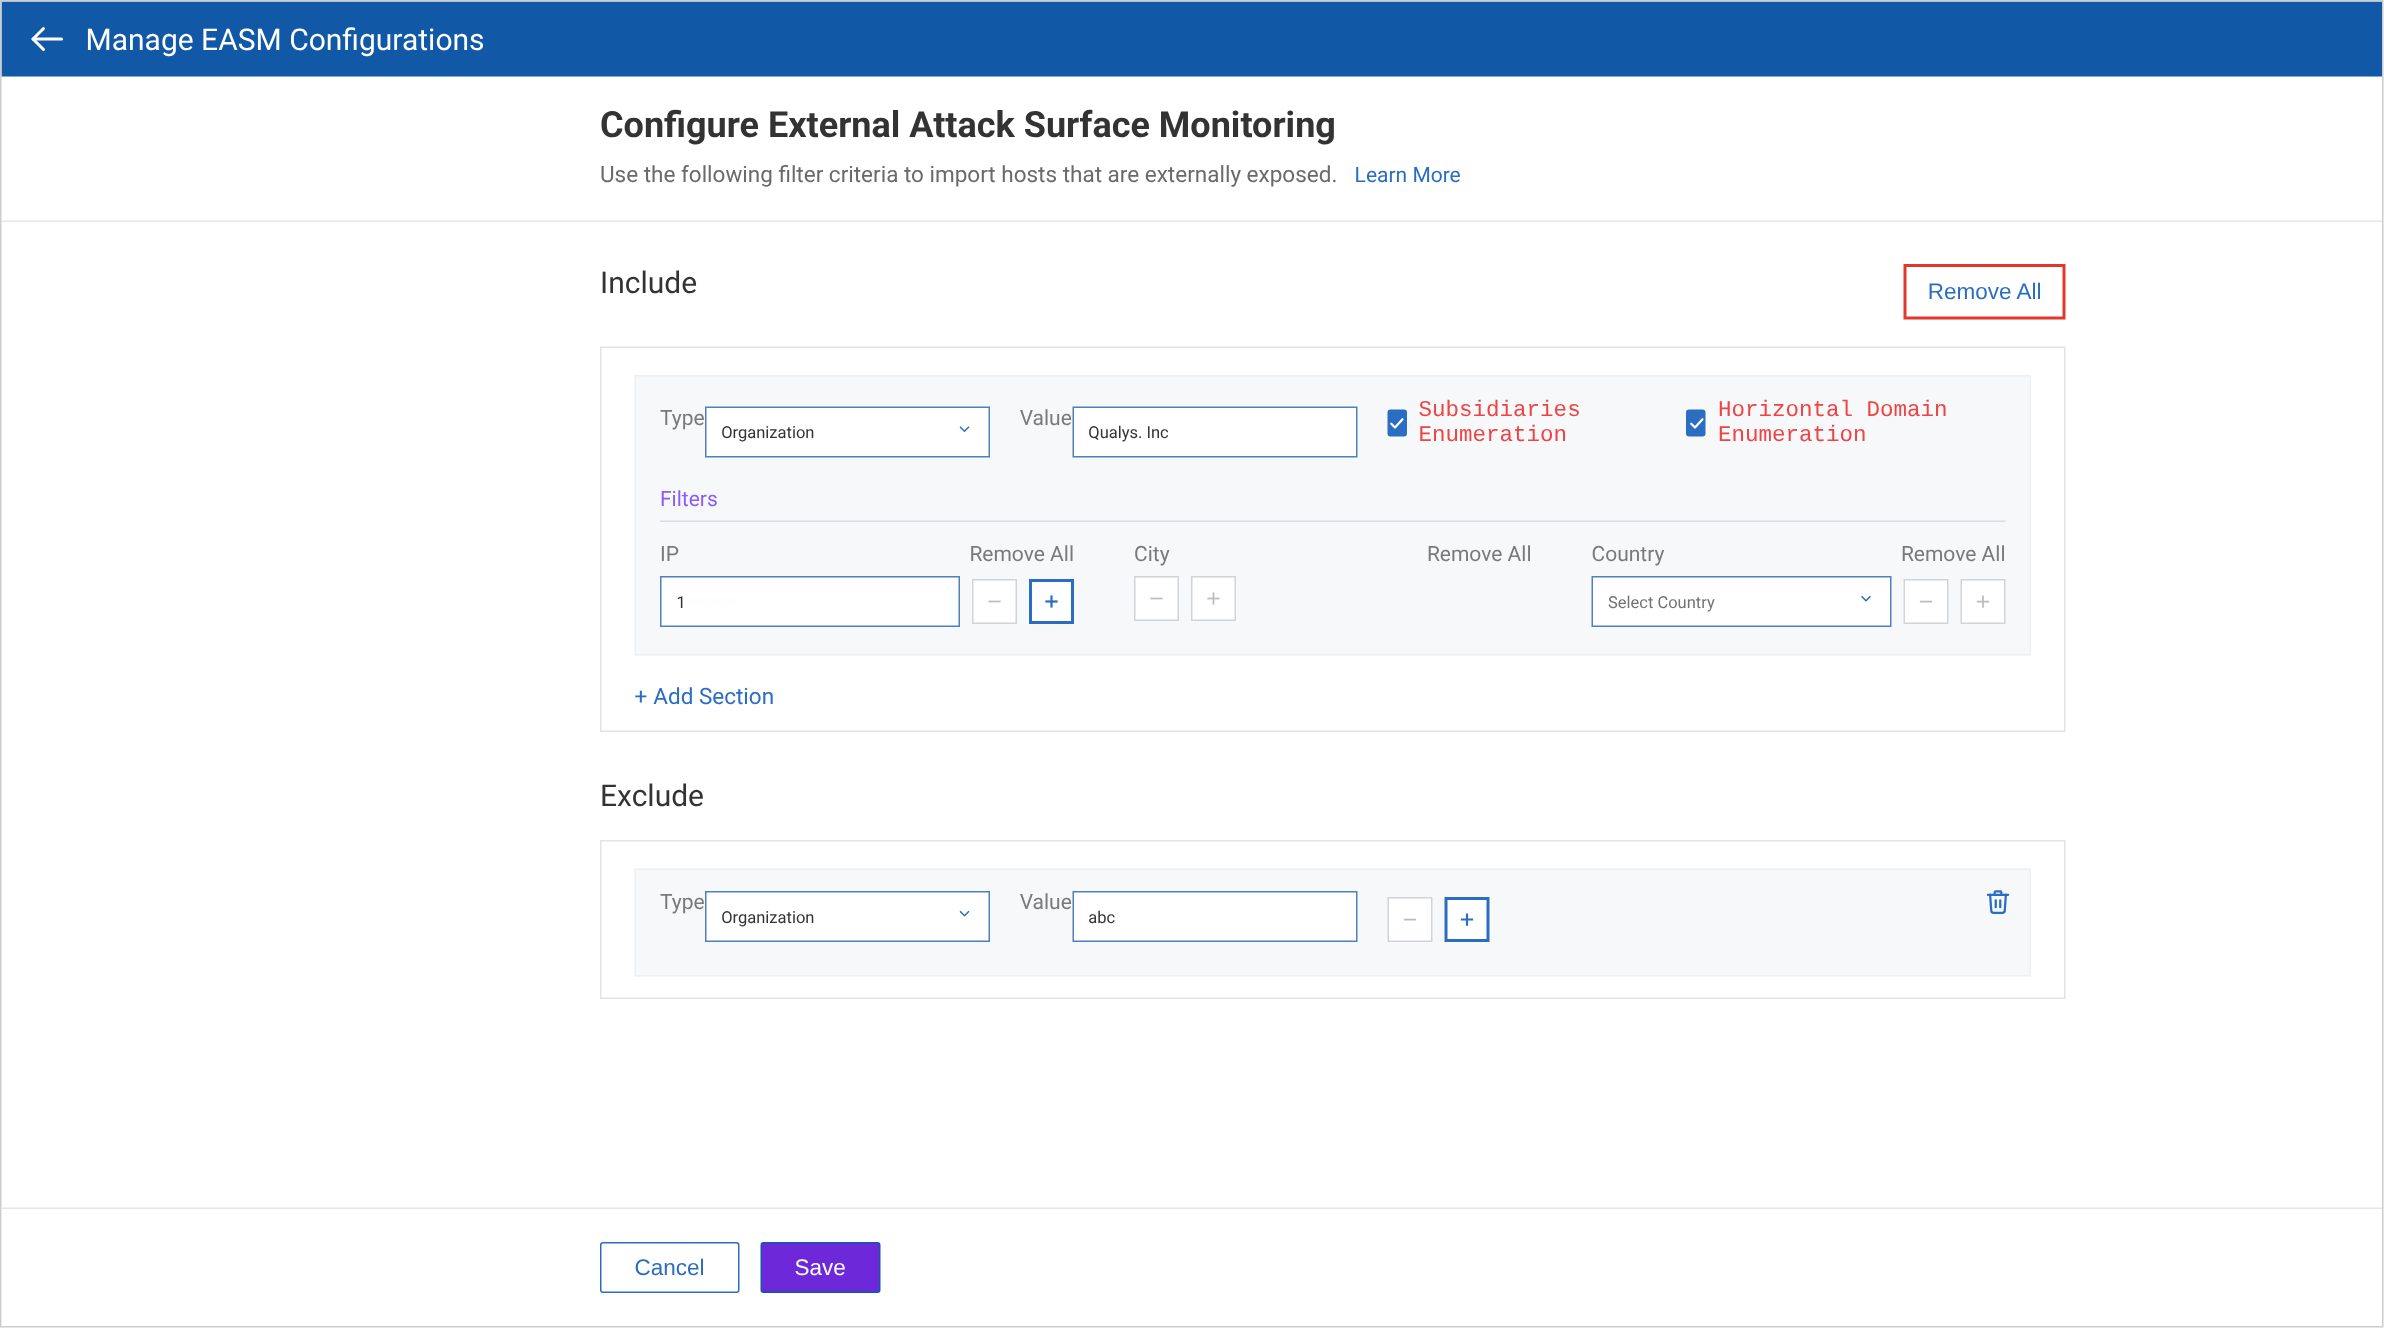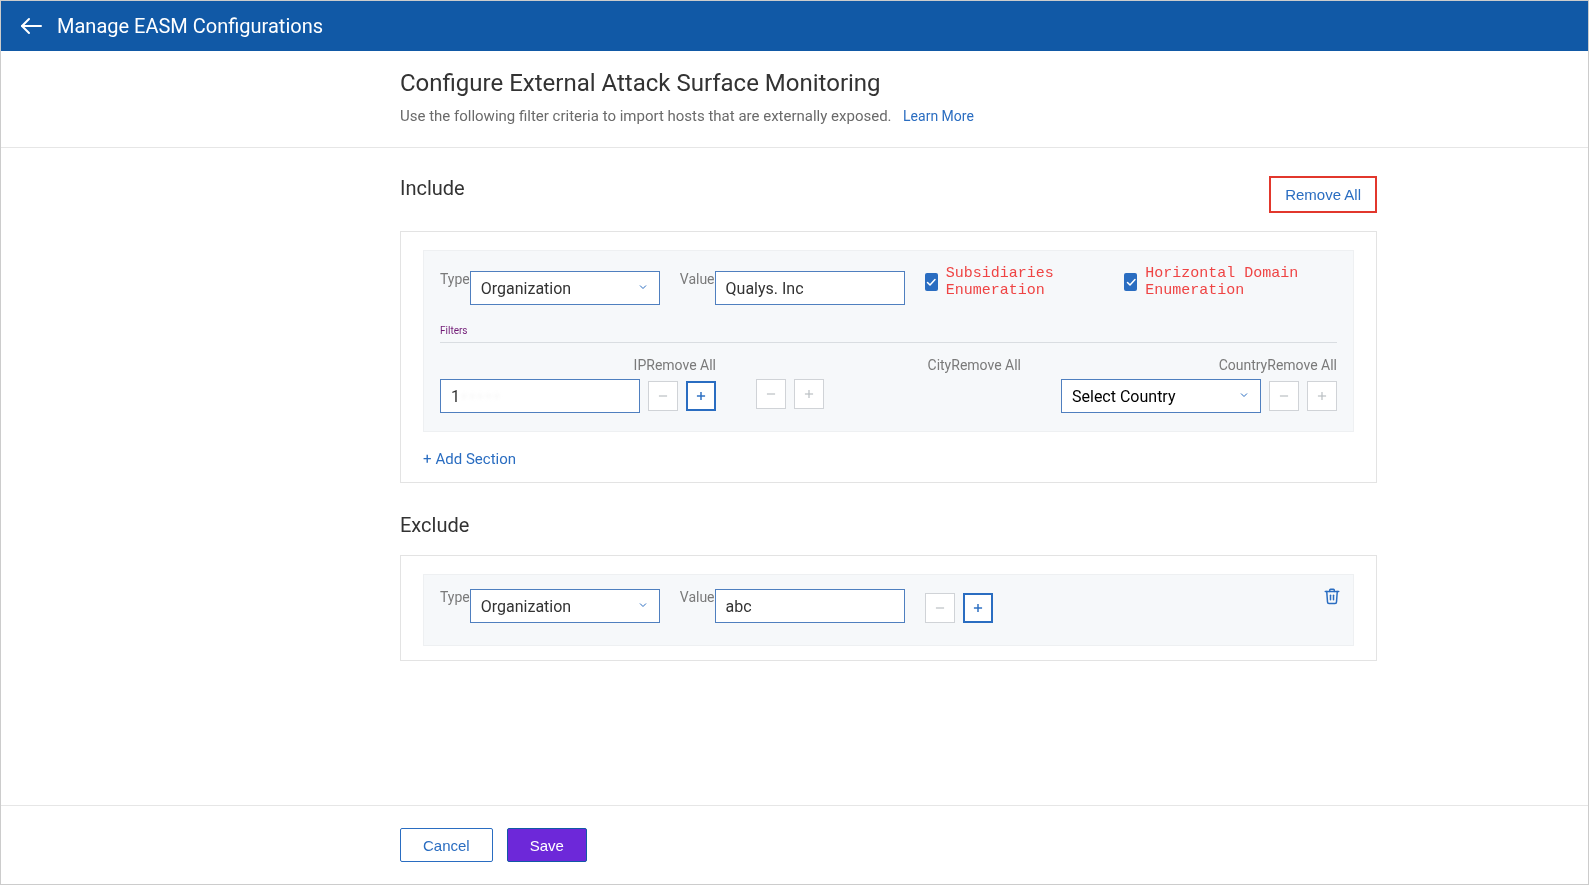--- a/index.html
+++ b/index.html
@@ -26,21 +26,21 @@
     display: inline-flex;
     align-items: center;
     justify-content: center;
     margin-right: 14px;
   }
   .topbar .title { font-size: 20px; font-weight: 400; }
   .page-header {
     padding: 18px 0 22px 399px;
     border-bottom: 1px solid #e6e6e6;
   }
-  .page-header h1 { font-size: 24px; font-weight: 400; color: #333; margin-bottom: 10px; }
+  .page-header h1 { font-size: 24px; font-weight: 700; color: #333; margin-bottom: 10px; }
   .page-header .subtitle { color: #6a6a6a; font-size: 15px; }
   .page-header .learn-more { color: #2a6dc1; font-size: 14px; margin-left: 8px; text-decoration: none; }
   .content {
     padding: 28px 0 0 399px;
     width: 1376px;
   }
   .section-head {
     display: flex;
     justify-content: space-between;
     align-items: flex-start;
@@ -70,44 +70,44 @@
     position: relative;
   }
   .field-row { display: flex; align-items: flex-end; gap: 20px; margin-bottom: 20px; }
   .field-block { display: flex; flex-direction: row; }
   .field-label { color: #7a7a7a; font-size: 14px; margin-bottom: 6px; }
   .select-box, .text-input {
     border: 1px solid #4f7fbf;
     background: #fff;
     height: 34px;
     padding: 0 10px;
-    font-size: 16px;
+    font-size: 11px;
     color: #333;
     display: flex;
     align-items: center;
     justify-content: space-between;
     cursor: pointer;
   }
   .text-input { cursor: text; justify-content: flex-start; }
   .text-input.placeholder { color: #9a9a9a; }
   .select-box { width: 190px; }
   .w190 { width: 190px; }
   .w200 { width: 200px; }
   .chev { color: #2a6dc1; font-size: 14px; margin-left: 8px; }
   .checkline { display: flex; align-items: center; gap: 8px; margin-bottom: 0; }
   .checkbox {
     width: 18px; height: 18px; background: #2a6dc1; border-radius: 2px;
     display: inline-flex; align-items: center; justify-content: center;
   }
   .checkbox svg { stroke: #fff; }
   .check-label { font-size: 15px; color: #ef4444; font-family: Liberation Mono, monospace; }
-  .filters-title { color: #701a75; font-size: 10px; margin: 6px 0 12px 0; border-bottom: 1px solid #d9dde1; padding-bottom: 6px; }
+  .filters-title { color: #8b5cf6; font-size: 14px; margin: 6px 0 12px 0; border-bottom: 1px solid #d9dde1; padding-bottom: 6px; }
   .filters-row { display: flex; gap: 40px; margin-top: 14px; }
   .filter-block { display: flex; flex-direction: column; }
-  .filter-head { display: flex; justify-content: flex-end; align-items: baseline; margin-bottom: 6px; }
+  .filter-head { display: flex; justify-content: space-between; align-items: baseline; margin-bottom: 6px; }
   .filter-head .fname { color: #7a7a7a; font-size: 14px; }
   .filter-head .fremove { color: #7a7a7a; font-size: 14px; }
   .filter-inputs { display: flex; align-items: center; gap: 8px; }
   .sqbtn {
     width: 30px; height: 30px; border: 1px solid #c5c8cc; background: #fff;
     display: inline-flex; align-items: center; justify-content: center; cursor: pointer;
   }
   .sqbtn.disabled { color: #b8bdc2; border-color: #d0d3d7; cursor: default; }
   .sqbtn.active { border-color: #2a6dc1; color: #2a6dc1; }
   .sqbtn.active.bold { border-width: 2px; }
@@ -246,21 +246,21 @@
             </span>
           </div>
         </div>
 
         <div class="filter-block" style="width:290px">
           <div class="filter-head">
             <span class="fname">Country</span>
             <span class="fremove">Remove All</span>
           </div>
           <div class="filter-inputs">
-            <div class="select-box w200 placeholder" style="color:#000000">
+            <div class="select-box w200 placeholder" style="color:#737373">
               <span>Select Country</span>
               <span class="chev">
                 <svg width="12" height="12" viewBox="0 0 24 24" fill="none" stroke="#2a6dc1" stroke-width="2">
                     <polyline points="6 9 12 15 18 9"></polyline>
                   </svg>
               </span>
             </div>
             <span class="sqbtn disabled">
               <svg width="14" height="14" viewBox="0 0 24 24" fill="none" stroke="#b8bdc2" stroke-width="2">
                   <line x1="5" y1="12" x2="19" y2="12"></line>

